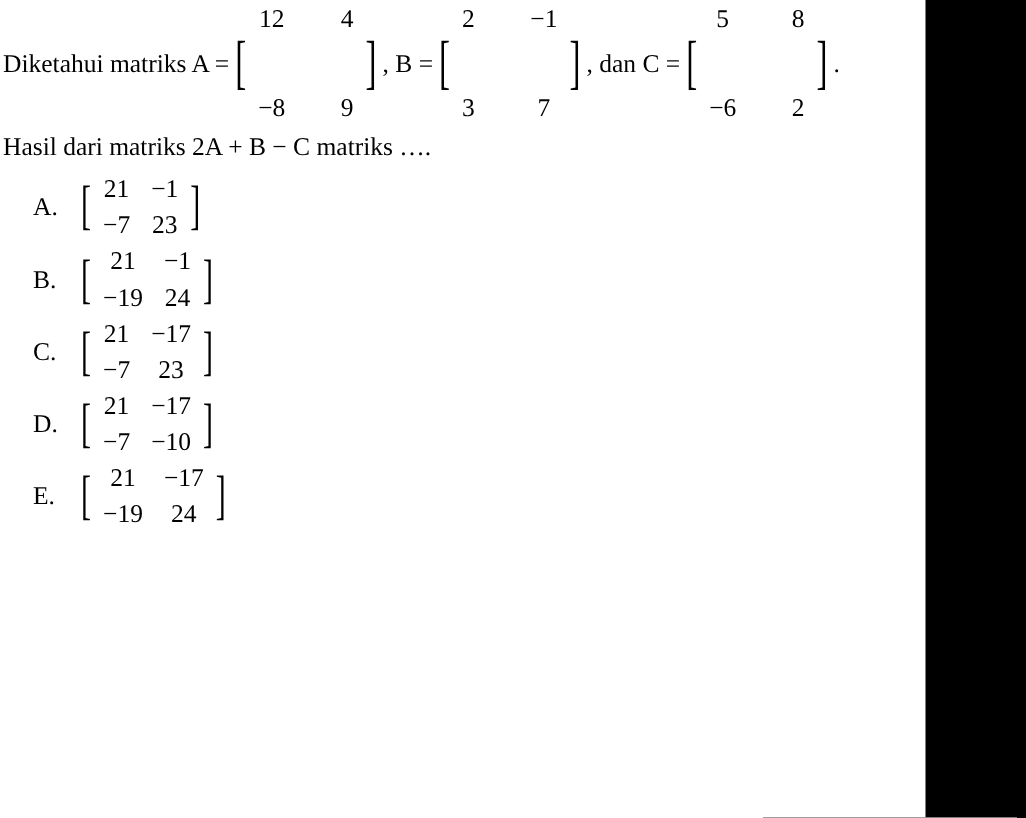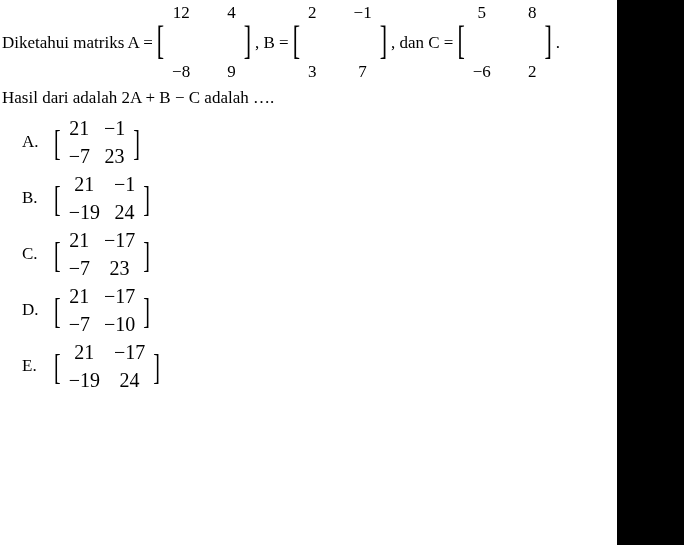--- a/index.html
+++ b/index.html
@@ -52,21 +52,21 @@
   .option {
     display: flex;
     align-items: center;
     margin-bottom: 2px;
   }
   .option .label {
     width: 28px;
     flex: 0 0 28px;
   }
   .option .bracket { font-size: 20px; transform: scaleY(1.8); }
-  .option .mcells { column-gap: 14px; row-gap: 2px; font-size: 20px; }
+  .option .mcells { column-gap: 14px; row-gap: 2px; font-size: 17px; }
 </style>
 </head>
 <body>
 
 <div class="page">
   <div class="content">
 
     <div class="prompt-line">
       <span class="txt">Diketahui matriks A = </span>
 
@@ -103,21 +103,21 @@
           <span>8</span>
           <span>−6</span>
           <span>2</span>
         </span>
         <span class="bracket">]</span>
       </span>
 
       <span class="txt">.</span>
     </div>
 
-    <div class="q-line">Hasil dari adalah  2A + B − C adalah ….</div>
+    <div class="q-line">Hasil dari matriks  2A + B − C matriks ….</div>
 
     <div class="options" id="options">
         <div class="option">
           <span class="label">A.</span>
           <span class="matrix">
             <span class="bracket">[</span>
             <span class="mcells tight">
               <span>21</span>
               <span>−1</span>
               <span>−7</span>

